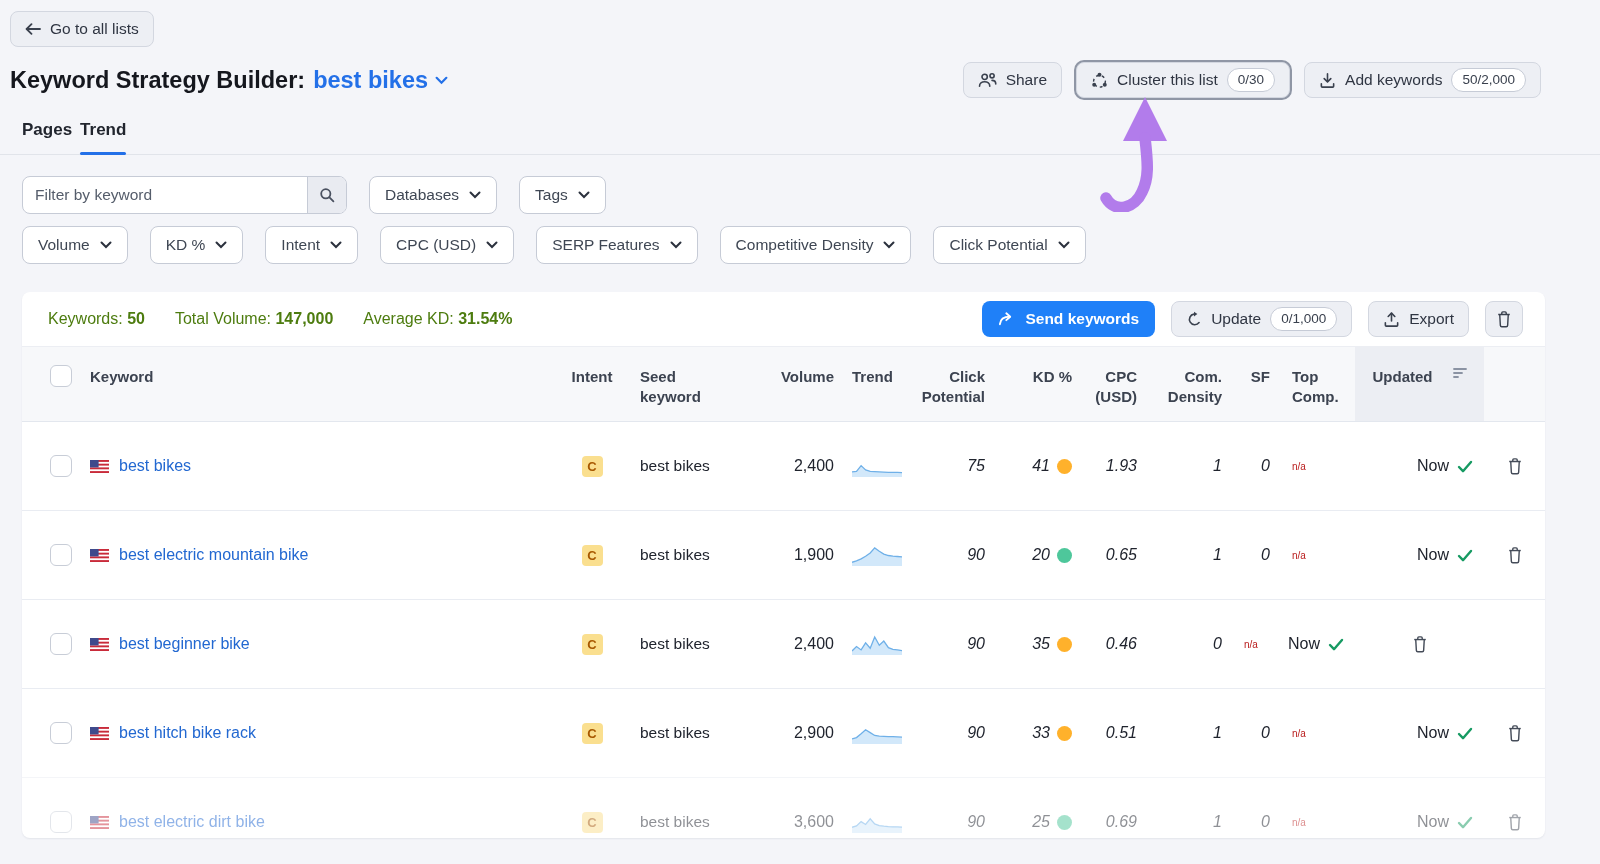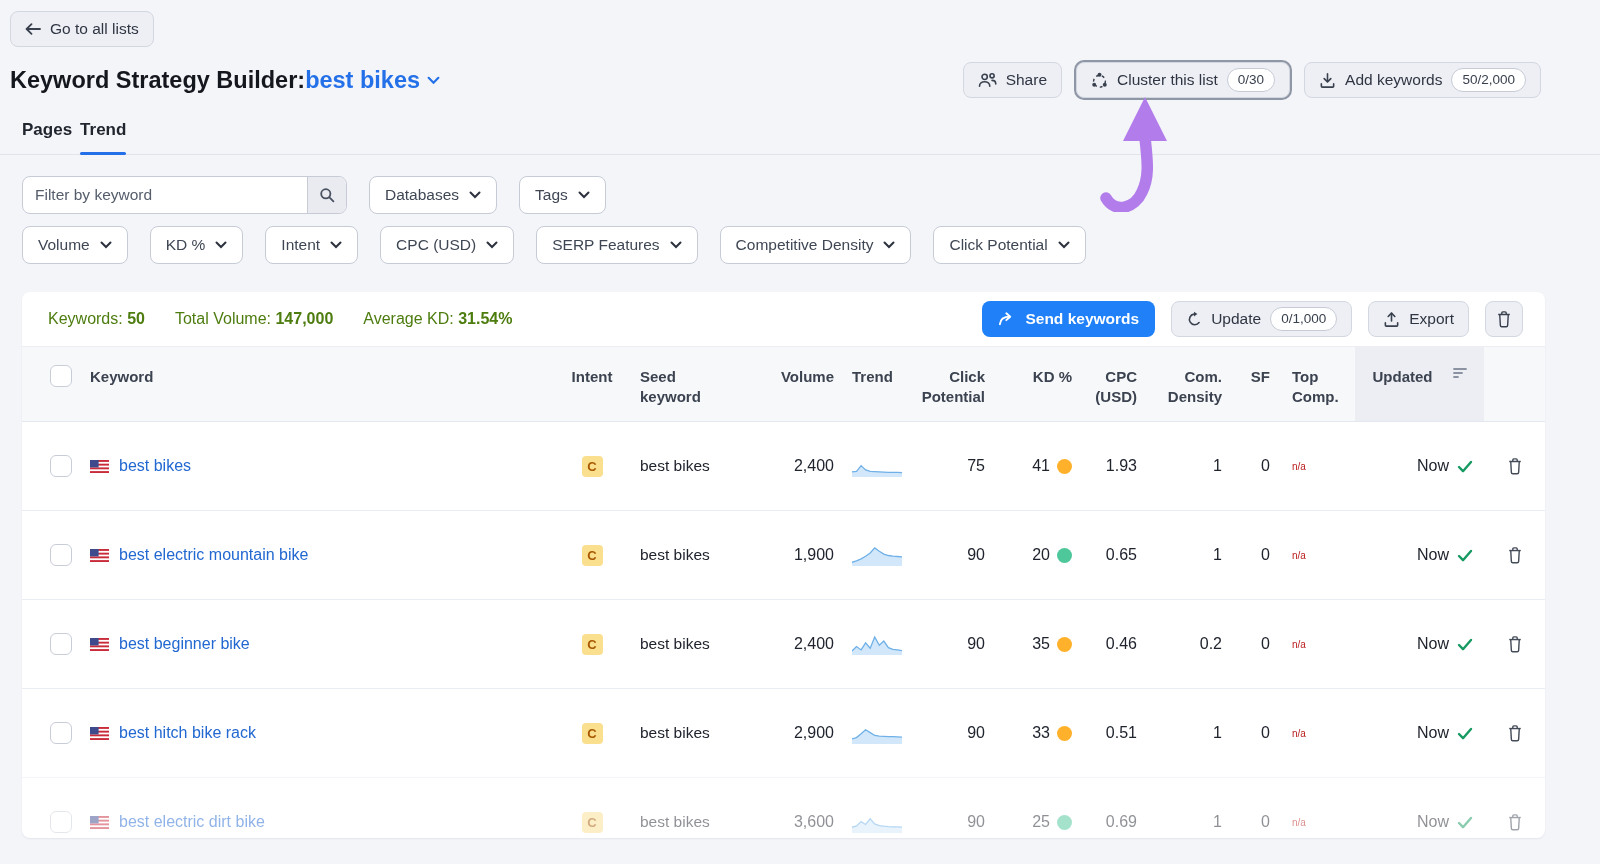--- a/index.html
+++ b/index.html
@@ -13,21 +13,21 @@
   .gbtn svg{flex:0 0 auto;}
   .pill{display:inline-flex;align-items:center;background:#fff;border:1px solid #c6cbd6;border-radius:12px;
         padding:2px 10px;font-size:13.5px;color:#3a414e;line-height:1.3;}
   .chip{display:inline-flex;align-items:center;gap:10px;height:38px;padding:0 15px;background:#fff;
         border:1px solid #c6cbd6;border-radius:8px;font-size:15.5px;color:#3f4754;cursor:pointer;font-family:inherit;}
   .checkbox{display:inline-block;width:20px;height:20px;border:1.5px solid #c8cdd7;border-radius:6px;background:#fff;cursor:pointer;}
 
   
   .top-area{padding:11px 59px 0 10px;}
   .title-row{display:flex;align-items:center;justify-content:space-between;margin-top:15px;}
-  h1{margin:0;font-size:23.5px;font-weight:700;color:#15171e;display:flex;align-items:center;}
+  h1{margin:0;font-size:23.5px;font-weight:700;color:#15171e;display:flex;align-items:center;gap:8px;}
   .list-picker{display:inline-flex;align-items:center;gap:7px;color:var(--accent-blue);cursor:pointer;}
   .header-actions{display:flex;align-items:center;gap:14px;}
   .cluster-highlight{box-shadow:0 0 0 2px #8f96a5;}
 
   
   .tabs-strip{margin-top:18px;border-bottom:1px solid #e1e4ea;padding-left:22px;}
   .tabs{display:flex;gap:8px;}
   .tab{position:relative;font-size:17px;font-weight:600;color:#21252e;padding:4px 0 14px;cursor:pointer;}
   .tab.active::after{content:"";position:absolute;left:0;right:0;bottom:-1px;height:3px;border-radius:2px;background:var(--accent-blue);}
 
@@ -69,21 +69,21 @@
   .hcell.pad-check{padding-left:28px;padding-top:18px;}
   .hcell.pr2{padding-right:2px;}
 
   .row{height:88px;}
   .row + .row{border-top:1px solid #e9ecf2;}
   .row.faded{opacity:.5;}
   .cell{display:flex;align-items:center;font-size:16px;color:#20242e;box-sizing:border-box;}
   .cell.right{justify-content:flex-end;}
   .cell.center{justify-content:center;}
   .cell.pad-check{padding-left:28px;}
-  .cell.pr2{padding-right:2px;}
+  .cell.pr2{padding-right:2px;font-style:italic;}
   .keyword-cell{gap:10px;padding-left:6px;}
   .kw-link{color:var(--link-blue);font-weight:500;text-decoration:none;cursor:pointer;}
   .intent-badge{display:inline-flex;align-items:center;justify-content:center;width:21px;height:21px;border-radius:4px;
                 background:var(--intent-bg);color:var(--intent-text);font-size:13px;font-weight:700;}
   .seed-cell{padding-left:18px;font-size:15.5px;}
   .trend-cell{padding-left:18px;}
   .kd-dot{display:inline-block;width:15px;height:15px;border-radius:50%;margin-left:7px;}
   .gray-na{color:#b91c1c;font-size:10px;}
   .topcomp-cell{padding-left:20px;}
   .updated-cell{justify-content:flex-end;padding-right:11px;gap:8px;}
@@ -461,21 +461,20 @@
               <polygon points="0,22 0.0,18.0 4.5,13.5 9.1,16.9 13.6,9.8 18.2,15.2 22.7,3.9 27.3,12.3 31.8,8.1 36.4,14.6 40.9,16.3 45.5,16.9 50.0,17.6 50,22" fill="#d2e8fa"></polygon>
               <polyline points="0.0,18.0 4.5,13.5 9.1,16.9 13.6,9.8 18.2,15.2 22.7,3.9 27.3,12.3 31.8,8.1 36.4,14.6 40.9,16.3 45.5,16.9 50.0,17.6" fill="none" stroke="#6fb0e8" stroke-width="1.3"></polyline>
             </svg>
           </div>
     <div class="cell right pr2">90</div>
     <div class="cell right pr2">
             <span>35</span>
             <span class="kd-dot" style="background: rgb(255, 177, 43);"></span>
           </div>
     <div class="cell right pr2">0.46</div>
-    <div class="cell right pr2">0.2</div>
     <div class="cell right pr2">0</div>
     <div class="cell topcomp-cell gray-na">n/a</div>
     <div class="cell updated-cell">
       <span>Now</span>
       <svg width="16" height="13" viewBox="0 0 16 13" fill="none" stroke="var(--check-green)" stroke-width="2.4" stroke-linecap="round" stroke-linejoin="round">
               <path d="M2 7 l4 4.2 L14 2"></path>
             </svg>
     </div>
     <div class="cell center">
       <button class="icon-btn-plain">

